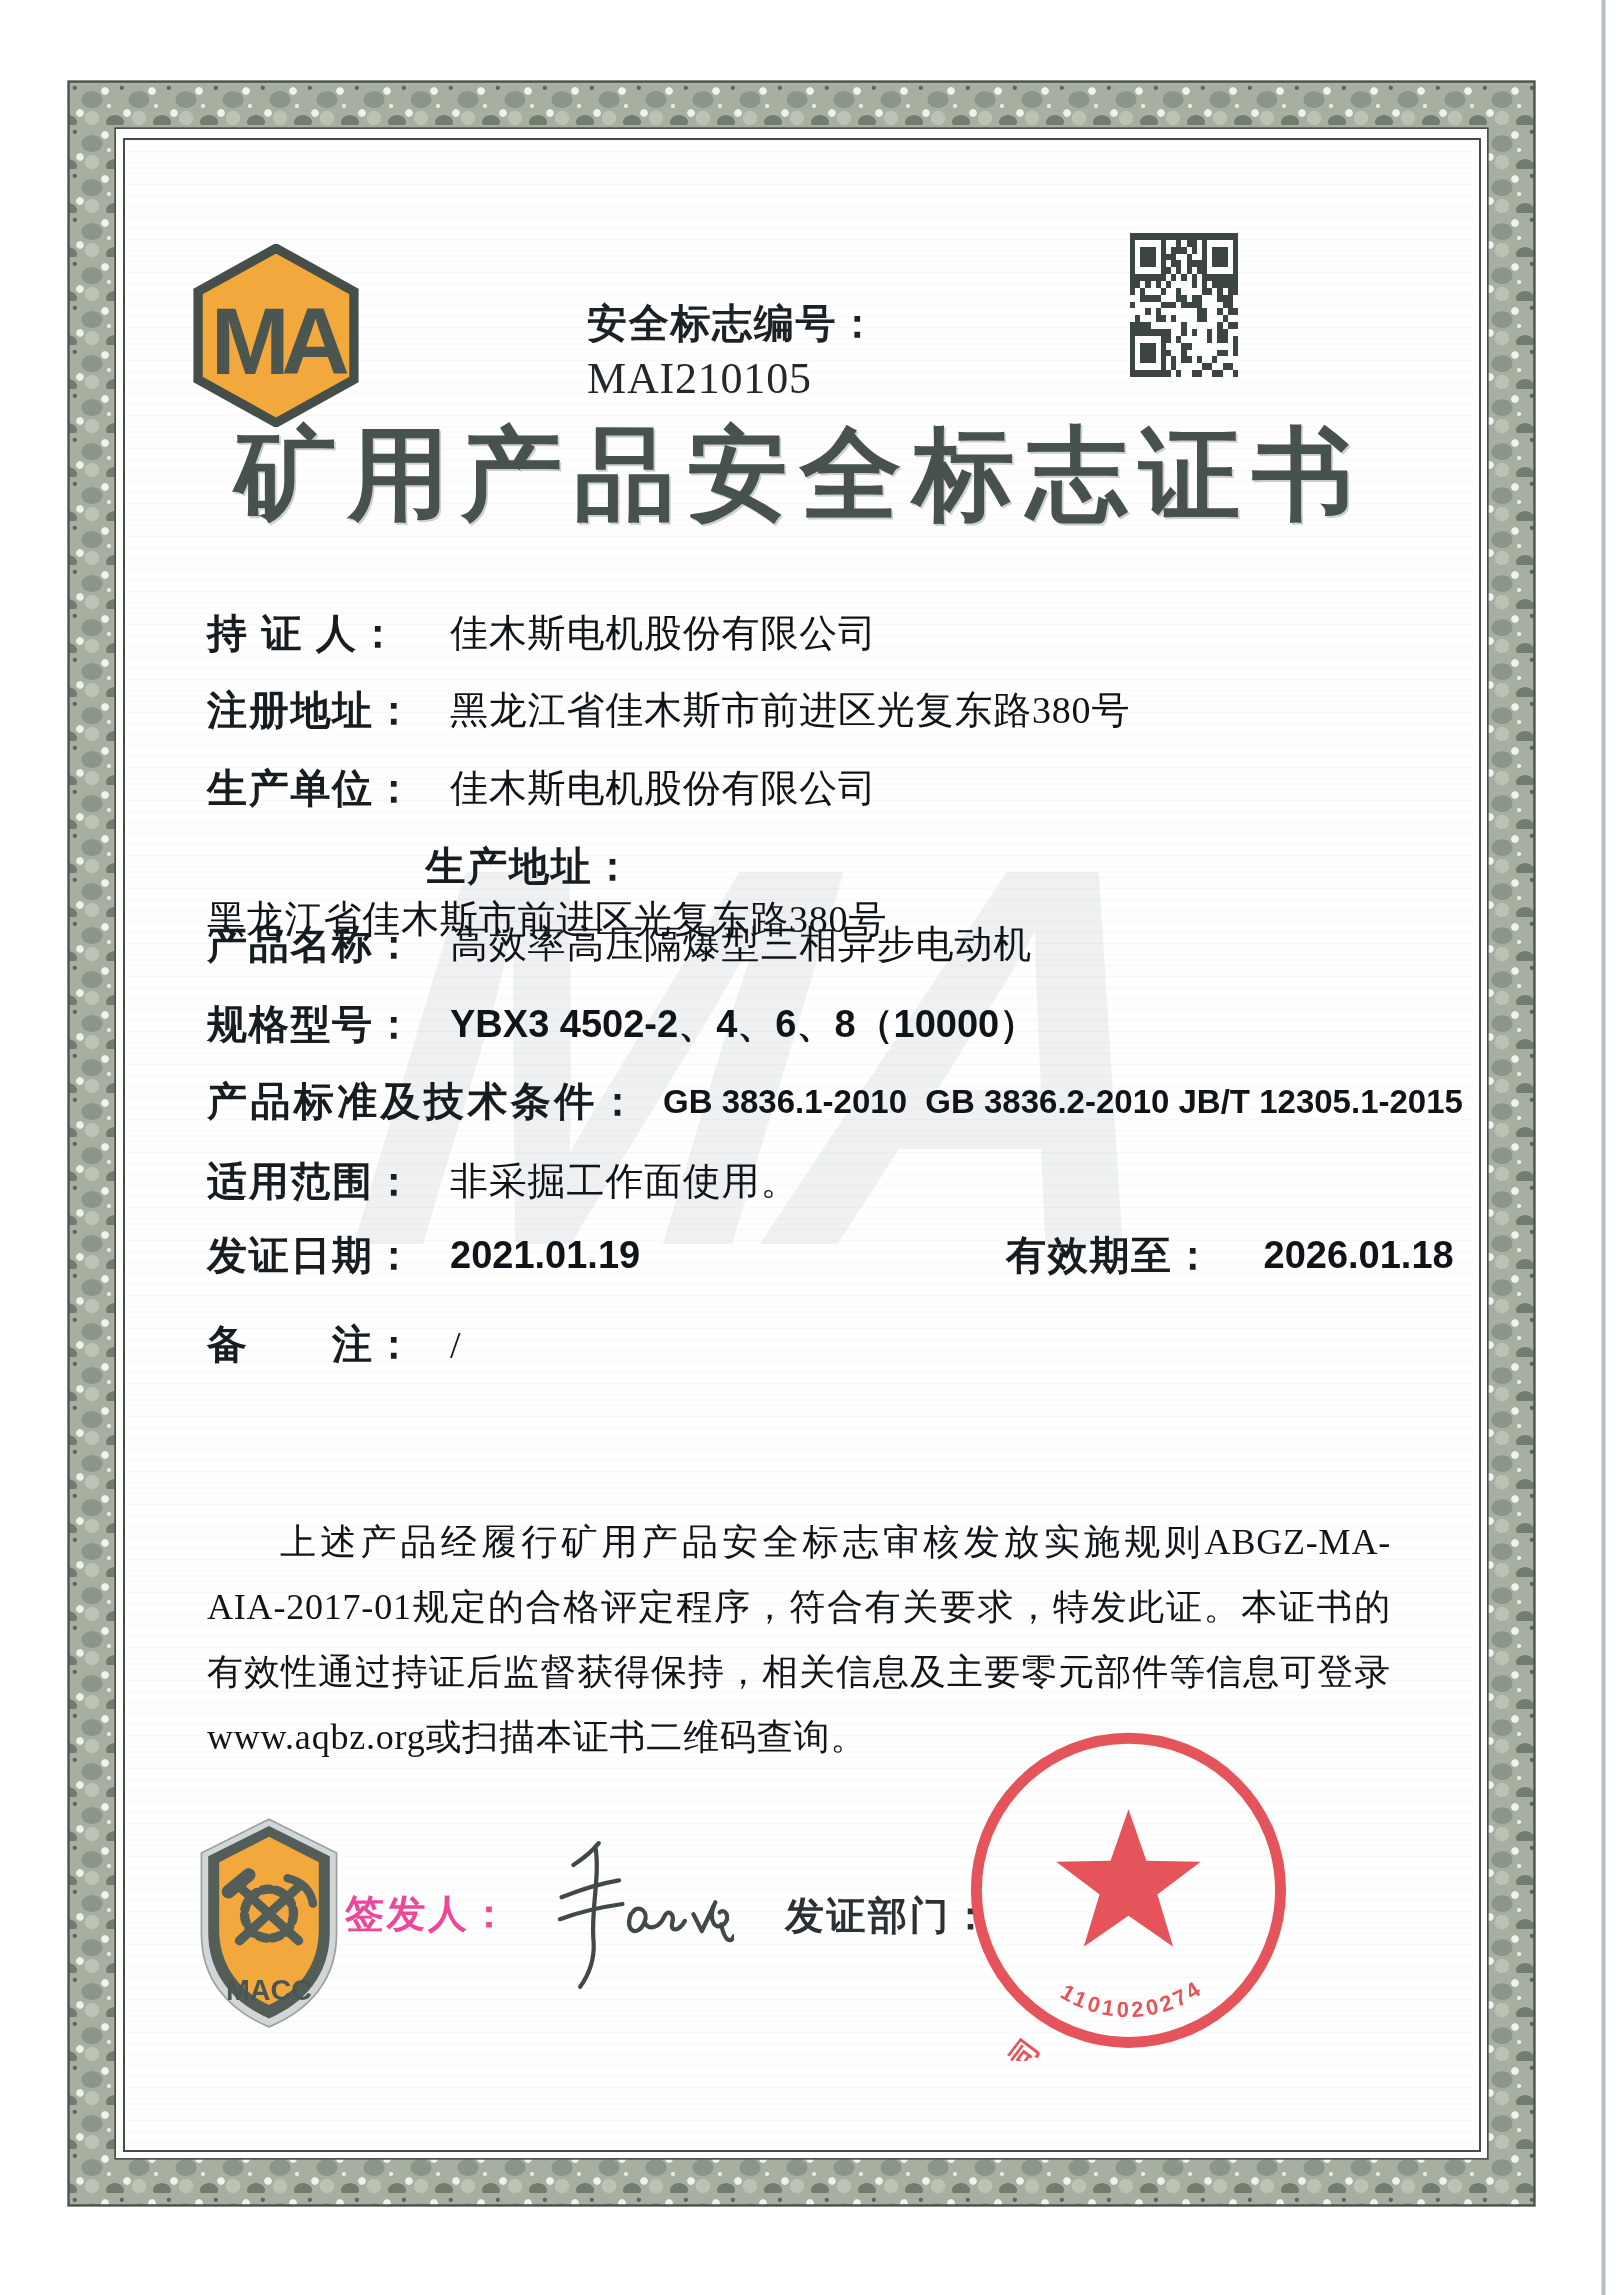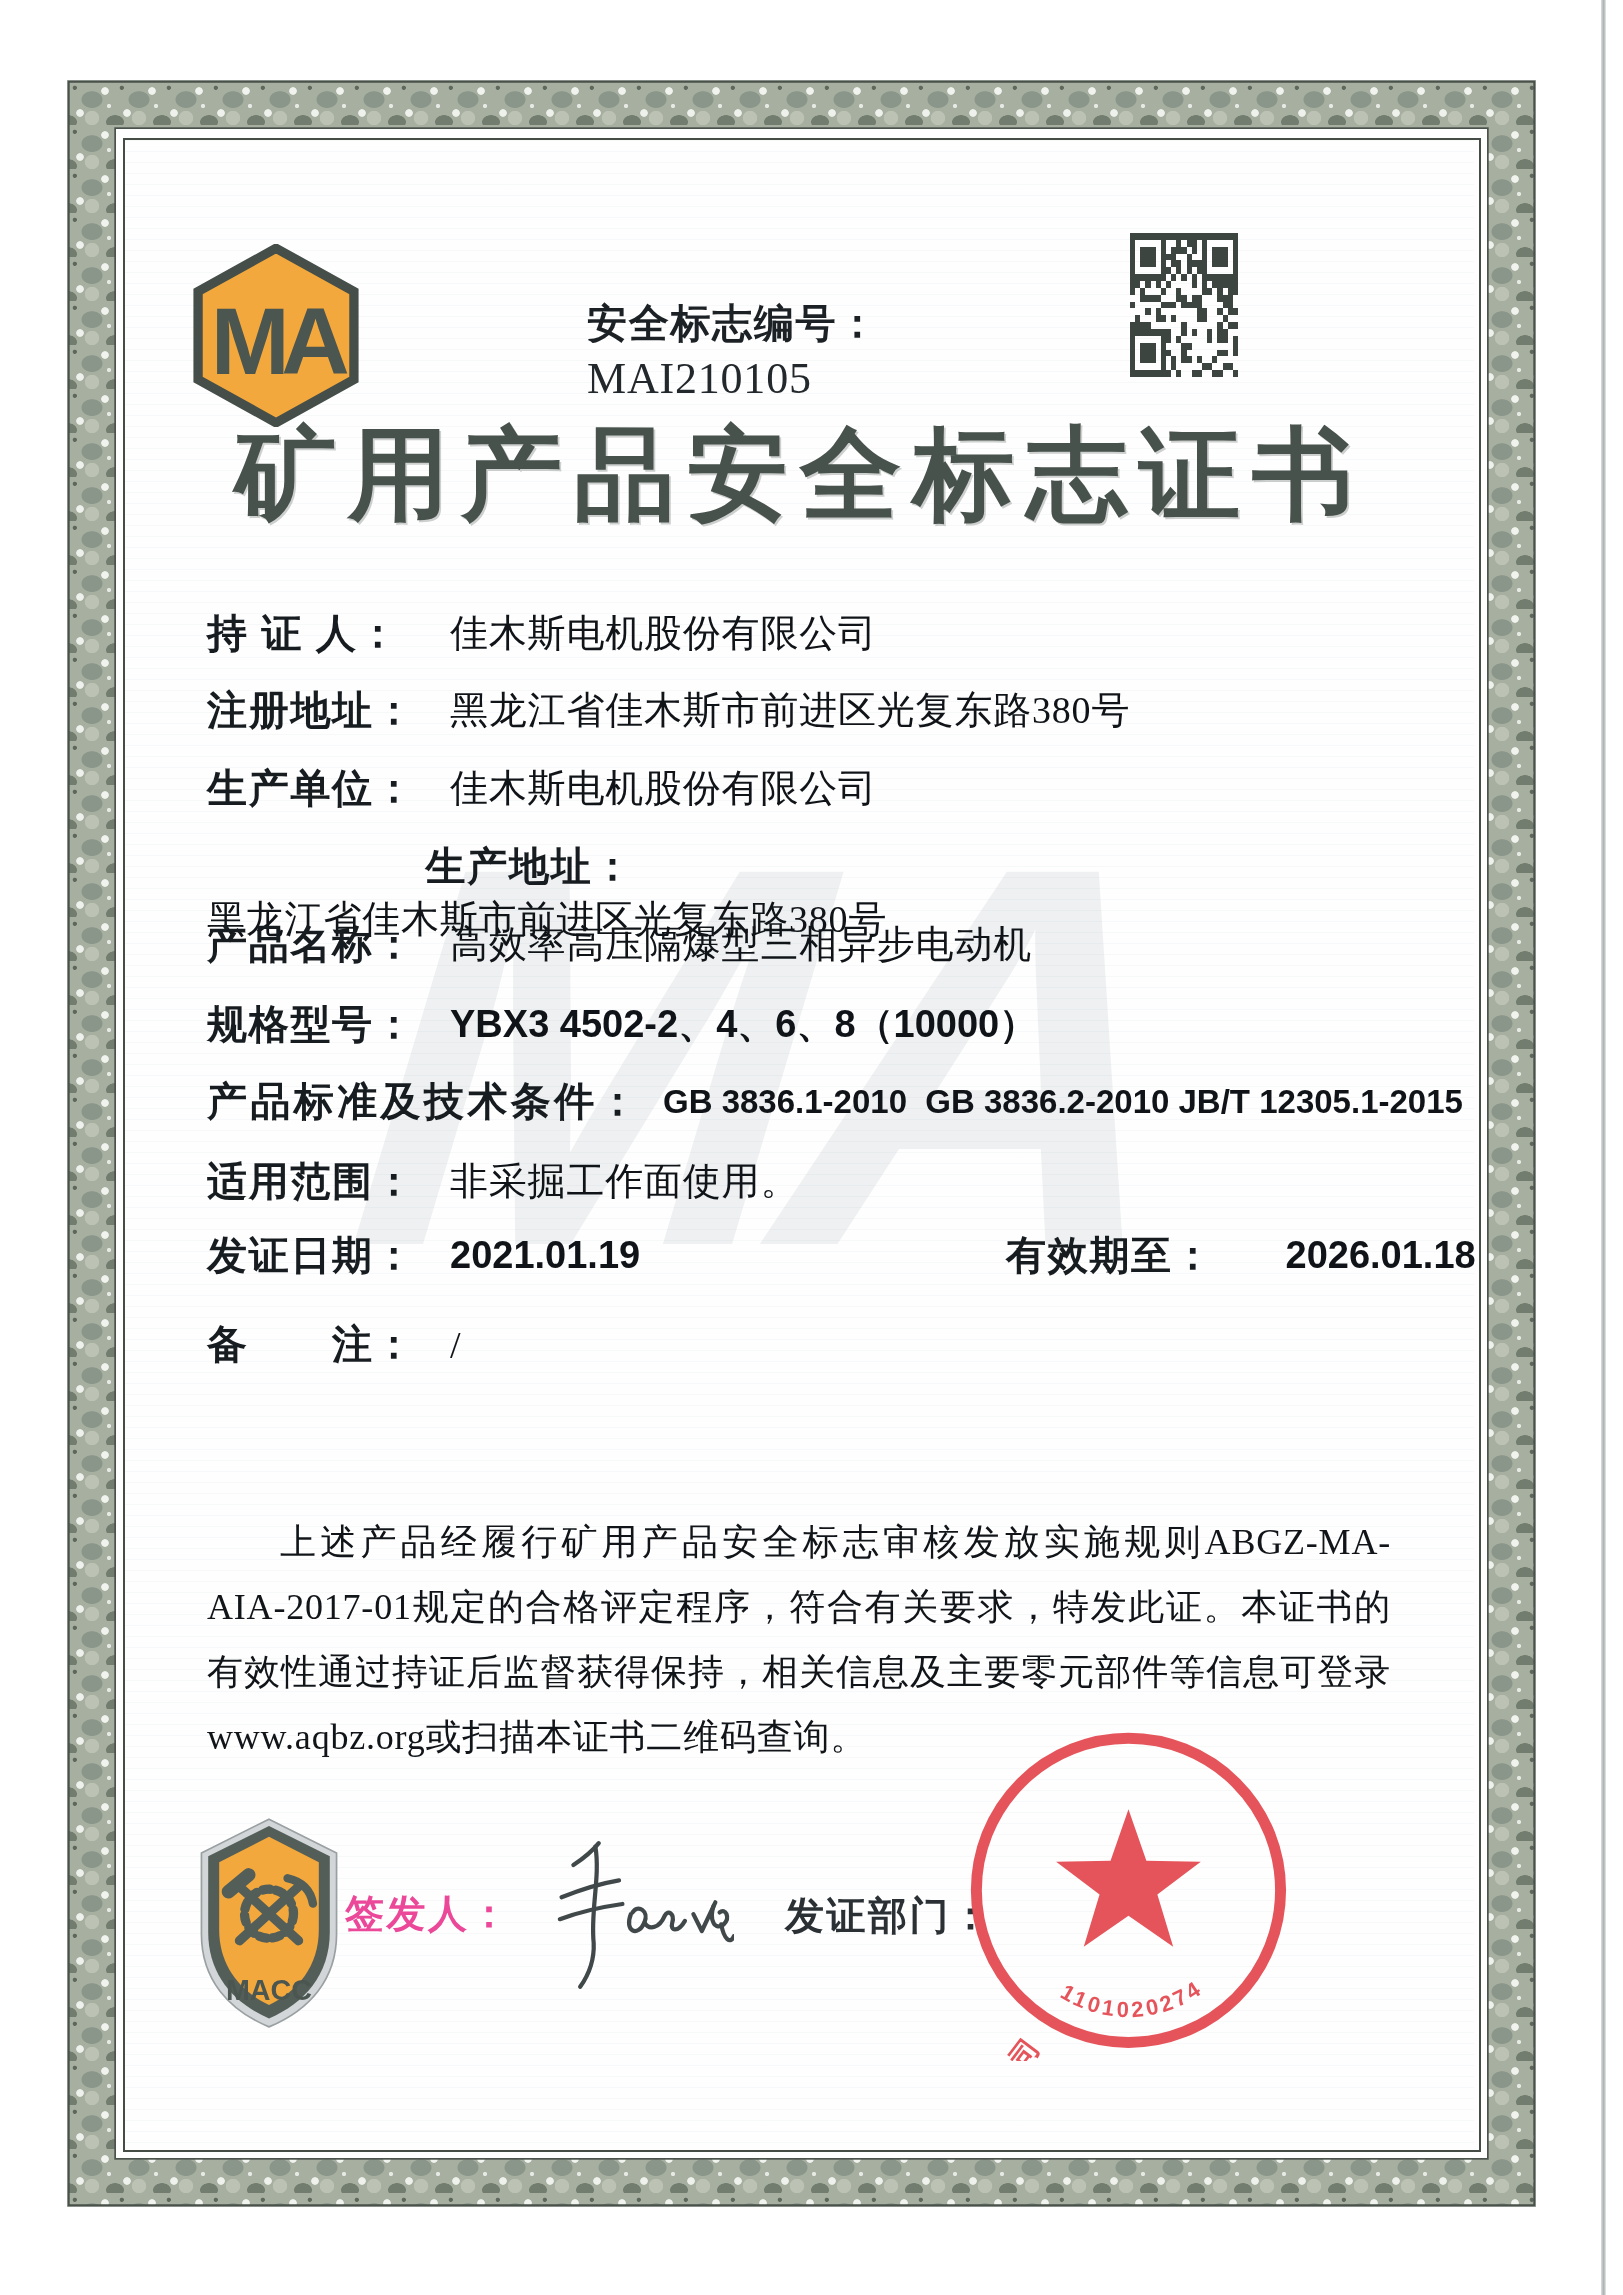--- a/index.html
+++ b/index.html
@@ -545,21 +545,21 @@
 
 <div id="fields">
     <div class="f-row" style="top: 606px;"><span class="f-label">持 证 人：</span><span class="f-value">佳木斯电机股份有限公司</span></div>
     <div class="f-row" style="top: 683px;"><span class="f-label">注册地址：</span><span class="f-value">黑龙江省佳木斯市前进区光复东路380号</span></div>
     <div class="f-row" style="top: 761px;"><span class="f-label">生产单位：</span><span class="f-value">佳木斯电机股份有限公司</span></div>
     <div class="f-row" style="top: 839px; flex-direction: column;"><span class="f-label">生产地址：</span><span class="f-value">黑龙江省佳木斯市前进区光复东路380号</span></div>
     <div class="f-row" style="top: 917px;"><span class="f-label">产品名称：</span><span class="f-value">高效率高压隔爆型三相异步电动机</span></div>
     <div class="f-row" style="top: 997px;"><span class="f-label">规格型号：</span><span class="f-value num">YBX3 4502-2、4、6、8（10000）</span></div>
     <div class="f-row wide" style="top: 1074px;"><span class="f-label">产品标准及技术条件：</span><span class="f-value num">GB 3836.1-2010  GB 3836.2-2010 JB/T 12305.1-2015</span></div>
     <div class="f-row" style="top: 1154px;"><span class="f-label">适用范围：</span><span class="f-value">非采掘工作面使用。</span></div>
-    <div class="f-row" style="top: 1228px;"><span class="f-label">发证日期：</span><span class="f-value num first">2021.01.19</span><span class="f-label second">有效期至：</span><span class="f-value num" style="margin-left: 71px;">2026.01.18</span></div>
+    <div class="f-row" style="top: 1228px;"><span class="f-label">发证日期：</span><span class="f-value num first">2021.01.19</span><span class="f-label second">有效期至：</span><span class="f-value num" style="margin-left: 49px;">2026.01.18</span></div>
     <div class="f-row" style="top: 1310px; margin-top: 7px;"><span class="f-label">备　　注：</span><span class="f-value">/</span></div>
   </div>
 
 <div class="body-paragraph">上述产品经履行矿用产品安全标志审核发放实施规则ABGZ-MA-AIA-2017-01规定的合格评定程序，符合有关要求，特发此证。本证书的有效性通过持证后监督获得保持，相关信息及主要零元部件等信息可登录www.aqbz.org或扫描本证书二维码查询。</div>
 
 <svg class="macc-shield" width="152" height="218" viewBox="0 0 180 258">
   <path d="M90,6 L170,46 V142 C170,196 138,232 90,252 C42,232 10,196 10,142 V46 Z" fill="#D2D6D8" stroke="#9aa0a2" stroke-width="2"></path>
   <path d="M90,14 L162,50 V140 C162,190 132,224 90,242 C48,224 18,190 18,140 V50 Z" fill="#535E59"></path>
   <path d="M90,27 L149,57 V137 C149,180 124,210 90,226 C56,210 31,180 31,137 V57 Z" fill="#F2A83C"></path>
   <g stroke="#535E59" fill="none" stroke-linecap="round">

